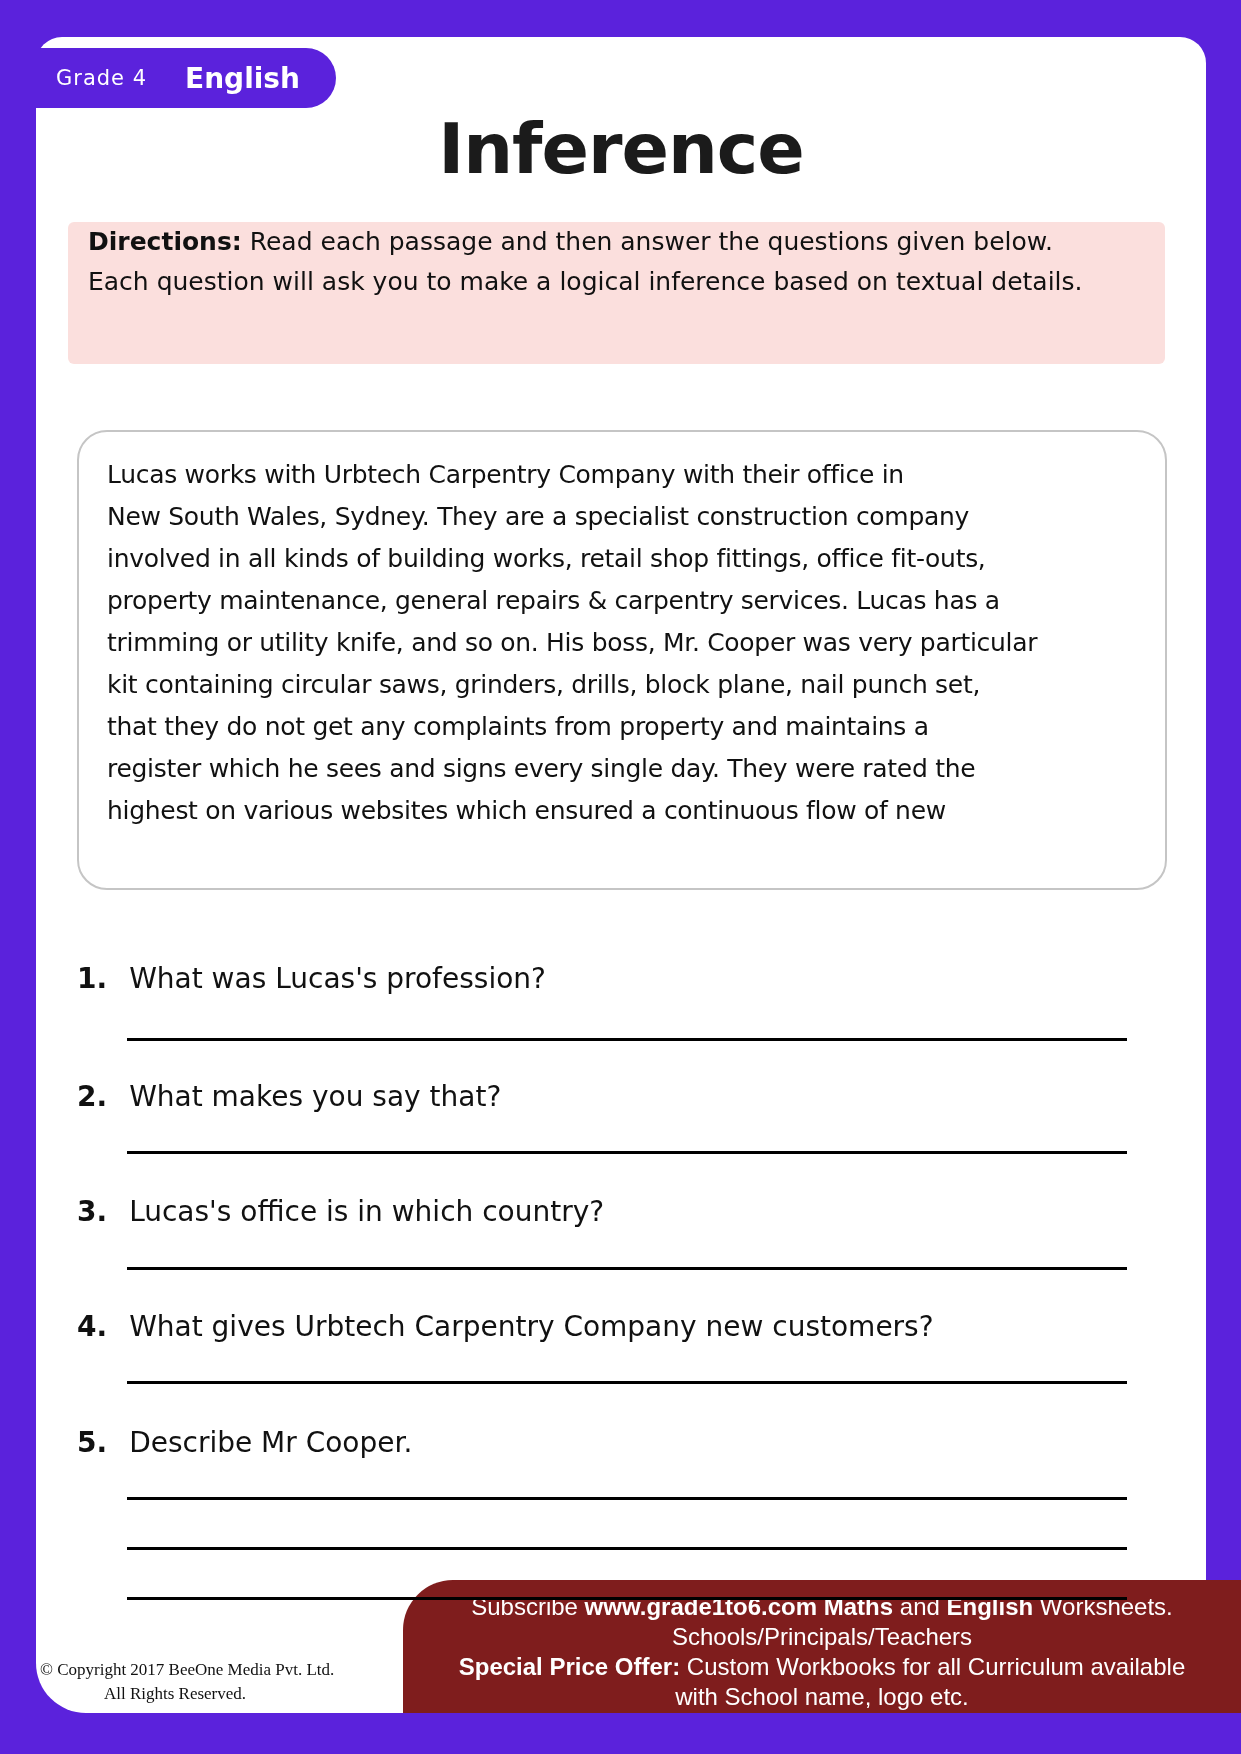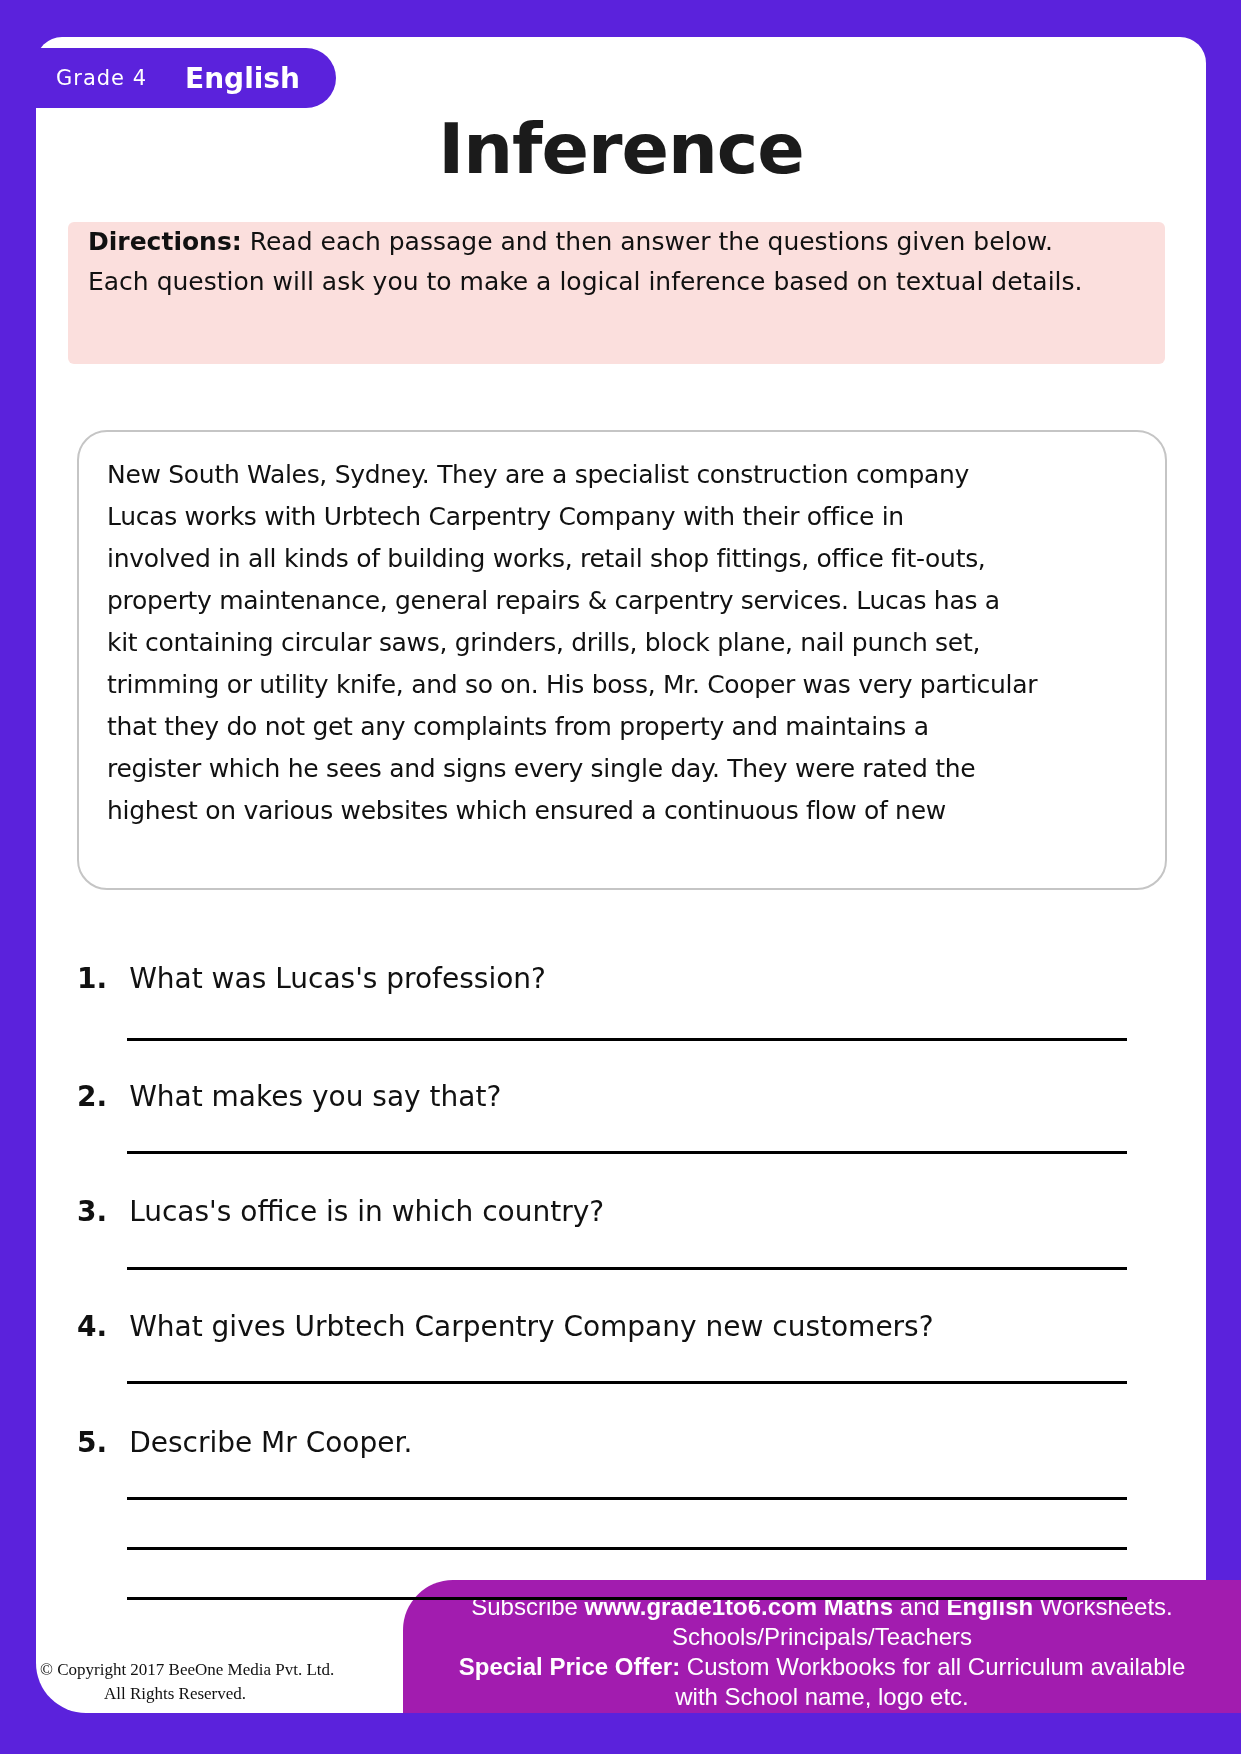--- a/index.html
+++ b/index.html
@@ -41,21 +41,21 @@
     position:absolute; left:77px; width:1090px; display:flex; gap:22px;
     font-size:28px; line-height:38px; z-index:3; white-space:nowrap;
   }
   .question .qnum { font-weight:700; min-width:28px; }
   .answer-line {
     position:absolute; left:127px; width:1000px; height:0;
     border-top:3px solid #000; z-index:4;
   }
   .footer-box {
     position:absolute; left:403px; top:1580px; width:838px; height:174px;
-    background:#a21caf; border-top-left-radius:50px; z-index:2;
+    background:#7f1d1d; border-top-left-radius:50px; z-index:2;
     box-sizing:border-box; padding-top:12px; text-align:center;
     color:#ffffff; font-family:"Liberation Sans", sans-serif;
     font-size:24px; line-height:30px; white-space:nowrap;
   }
   .footer-box b { font-weight:700; }
   .bottom-band {
     position:absolute; left:0; top:1713px; width:1241px; height:41px;
     background:#5b22dc; z-index:2;
   }
   .copyright {
@@ -77,26 +77,26 @@
   </div>
 
   <div class="title">Inference</div>
 
   <div class="directions">
     <div><b>Directions:</b><span> Read each passage and then answer the questions given below.</span></div>
     <div>Each question will ask you to make a logical inference based on textual details.</div>
   </div>
 
   <div class="passage">
+    <div>Lucas works with Urbtech Carpentry Company with their office in</div>
     <div>New South Wales, Sydney. They are a specialist construction company</div>
-    <div>Lucas works with Urbtech Carpentry Company with their office in</div>
     <div>involved in all kinds of building works, retail shop fittings, office fit-outs,</div>
     <div>property maintenance, general repairs &amp; carpentry services. Lucas has a</div>
+    <div>trimming or utility knife, and so on. His boss, Mr. Cooper was very particular</div>
     <div>kit containing circular saws, grinders, drills, block plane, nail punch set,</div>
-    <div>trimming or utility knife, and so on. His boss, Mr. Cooper was very particular</div>
     <div>that they do not get any complaints from property and maintains a</div>
     <div>register which he sees and signs every single day. They were rated the</div>
     <div>highest on various websites which ensured a continuous flow of new</div>
   </div>
 
   <div class="question" style="top:960px">
     <span class="qnum">1.</span>
     <span>What was Lucas's profession?</span>
   </div>
   <div class="answer-line" style="top:1038px"></div>

